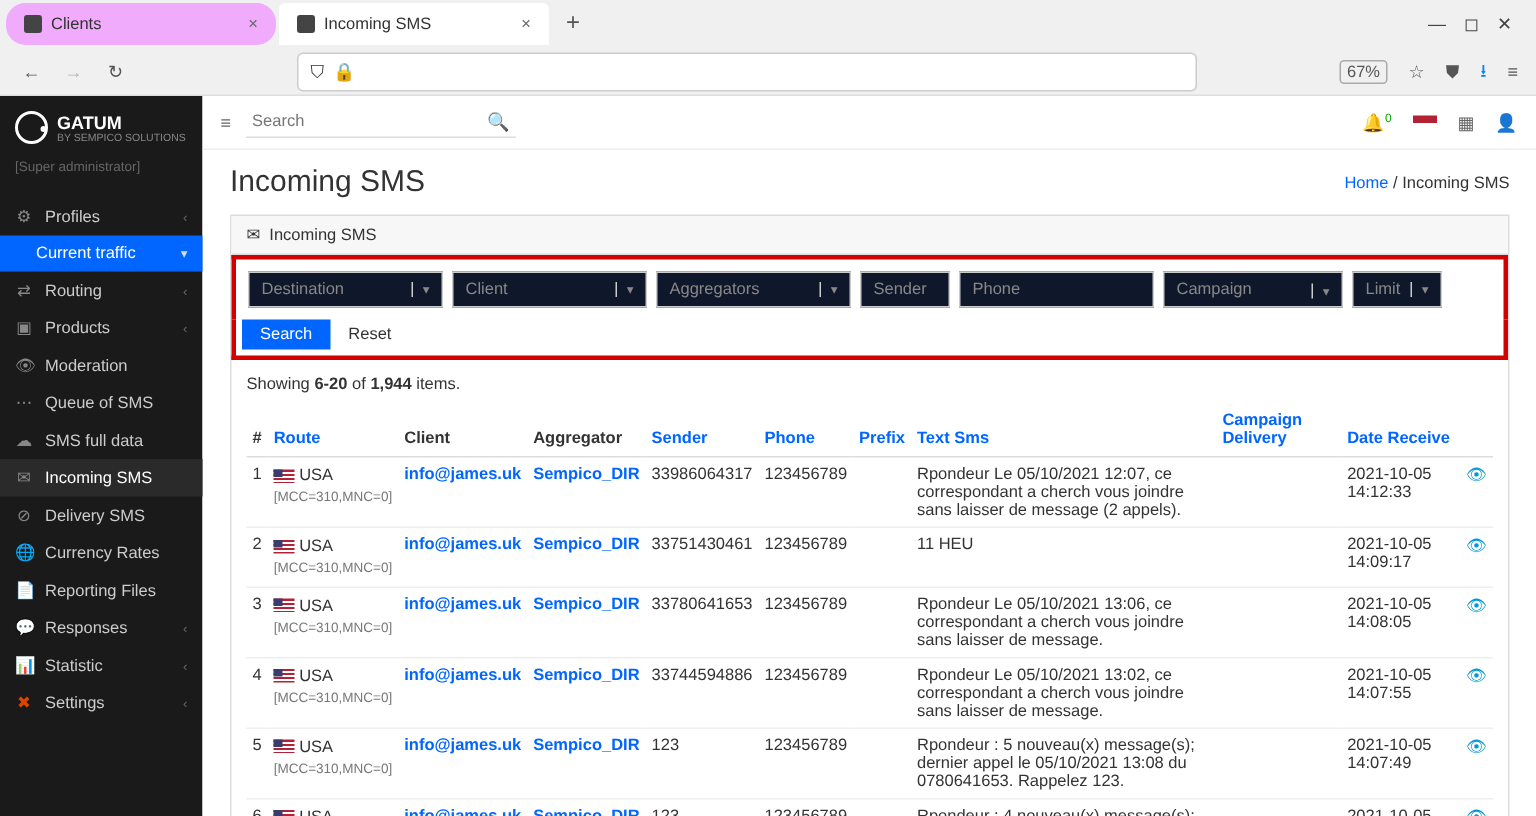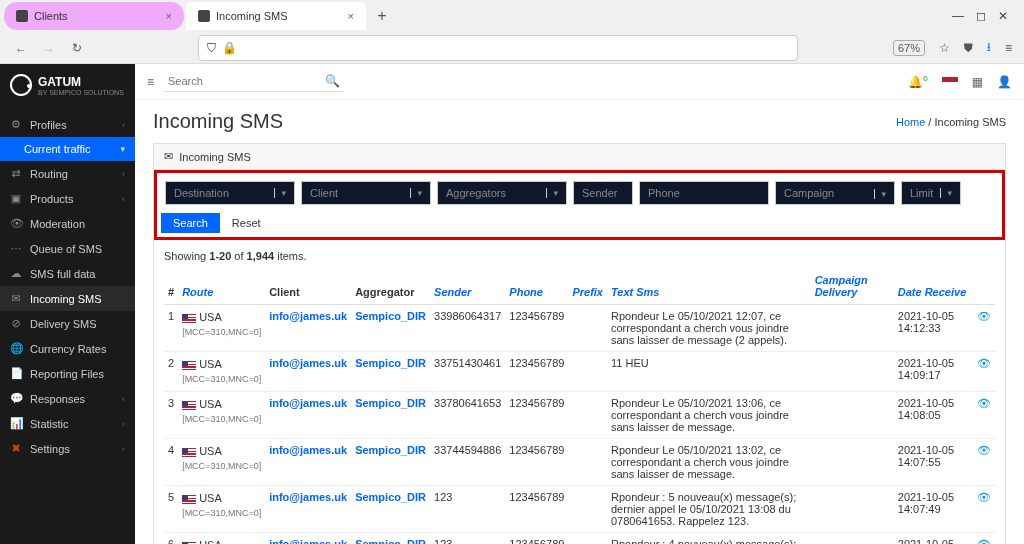--- a/index.html
+++ b/index.html
@@ -58,21 +58,21 @@
 .filters .f-sender { flex: 0 0 60px; }
 .filters .f-phone { flex: 0 0 130px; }
 .filters .f-camp { flex: 0 0 120px; align-items: flex-end; }
 .filters .f-limit { flex: 0 0 60px; }
 .tab-btns { display: flex; border: 3px solid #d40000; border-top: none; padding: 0 0 4px 4px; }
 .tab-btns .tbtn { padding: 4px 12px; font-size: 11px; cursor: pointer; }
 .tab-btns .tbtn.active { background: #0066ff; color: #fff; }
 .showing { padding: 10px 0 6px; font-size: 11px; }
 table { width: 100%; border-collapse: collapse; font-size: 11px; }
 th { text-align: left; padding: 6px 4px; font-weight: bold; color: #333; border-bottom: 1px solid #ddd; vertical-align: bottom; }
-th.link { color: #0066ff; cursor: pointer; font-style: italic; }
+th.link { color: #0066ff; cursor: pointer; }
 td { padding: 5px 4px; border-bottom: 1px solid #eee; vertical-align: top; }
 .route-cell { line-height: 1.3; }
 .route-flag { display: inline-block; width: 14px; height: 9px; background: linear-gradient(to bottom, #b22234 0%, #b22234 15%, #fff 15%, #fff 30%, #b22234 30%, #b22234 45%, #fff 45%, #fff 60%, #b22234 60%, #b22234 75%, #fff 75%, #fff 90%, #b22234 90%); position: relative; margin-right: 3px; vertical-align: middle; }
 .route-flag::before { content: ""; position: absolute; left: 0; top: 0; width: 6px; height: 5px; background: #3c3b6e; }
 .route-sub { font-size: 9px; color: #777; }
 .blue-link { color: #0066ff; font-weight: bold; text-decoration: none; }
 .eye { color: #0099dd; cursor: pointer; }
 .flag-icon { width: 16px; height: 10px; display: inline-block; background: linear-gradient(to bottom, #b22234 0%, #b22234 50%, #fff 50%); }
 </style>
 </head>
@@ -119,20 +119,21 @@
 
 <div class="app">
   <div class="sidebar">
     <div class="logo-area">
       <div class="logo-g"></div>
       <div>
         <div class="logo-text">GATUM</div>
         <div class="logo-sub">BY SEMPICO SOLUTIONS</div>
       </div>
     </div>
+    <div class="user-role">[Super administrator]</div>
     <ul class="nav">
       <li>
           <span class="ico">⚙</span>
           <span>Profiles</span>
           <span class="chev">‹</span>
         </li>
       <li class="sub">
           <span>Current traffic</span>
           <span class="chev" style="color:#cde">▾</span>
         </li>
@@ -249,21 +250,21 @@
               <span class="caret">▾</span>
             </div>
         </div>
         <div class="tab-btns">
           <div class="tbtn active">Search</div>
           <div class="tbtn">Reset</div>
         </div>
 
         <div style="padding:0 10px 10px">
           <div class="showing">
-            <span>Showing </span><b>1-20</b><span> of </span><b>1,944</b><span> items.</span>
+            <span>Showing </span><b>6-20</b><span> of </span><b>1,944</b><span> items.</span>
           </div>
 
           <table>
             <thead>
               <tr>
                 <th>#</th>
                 <th class="link">Route</th>
                 <th>Client</th>
                 <th>Aggregator</th>
                 <th class="link">Sender</th>

